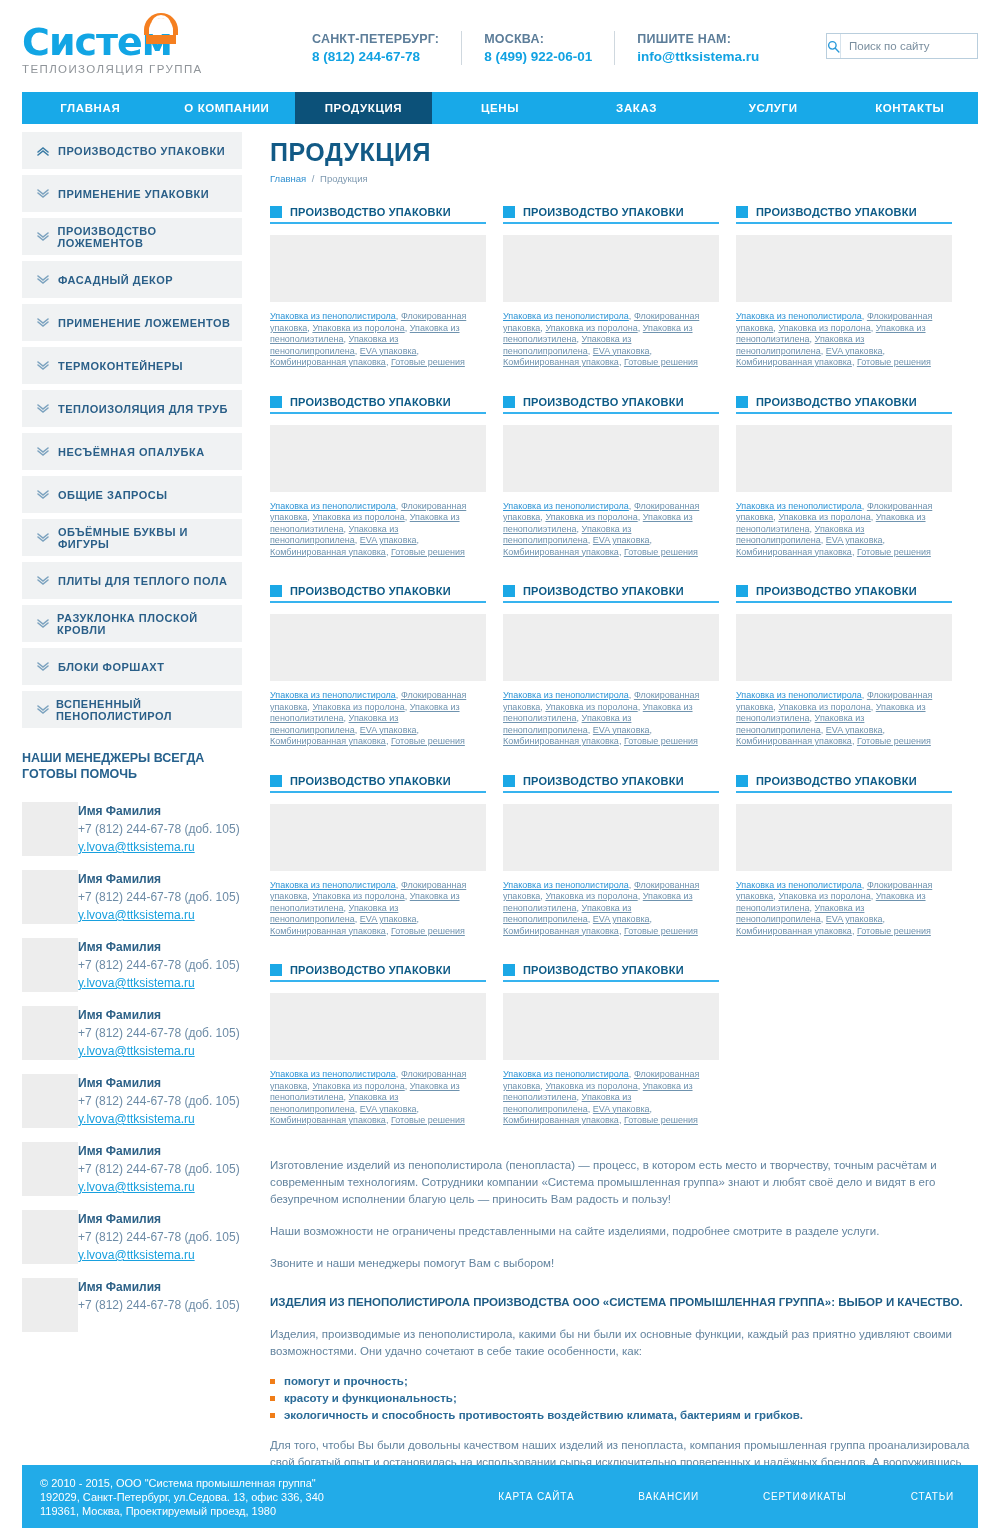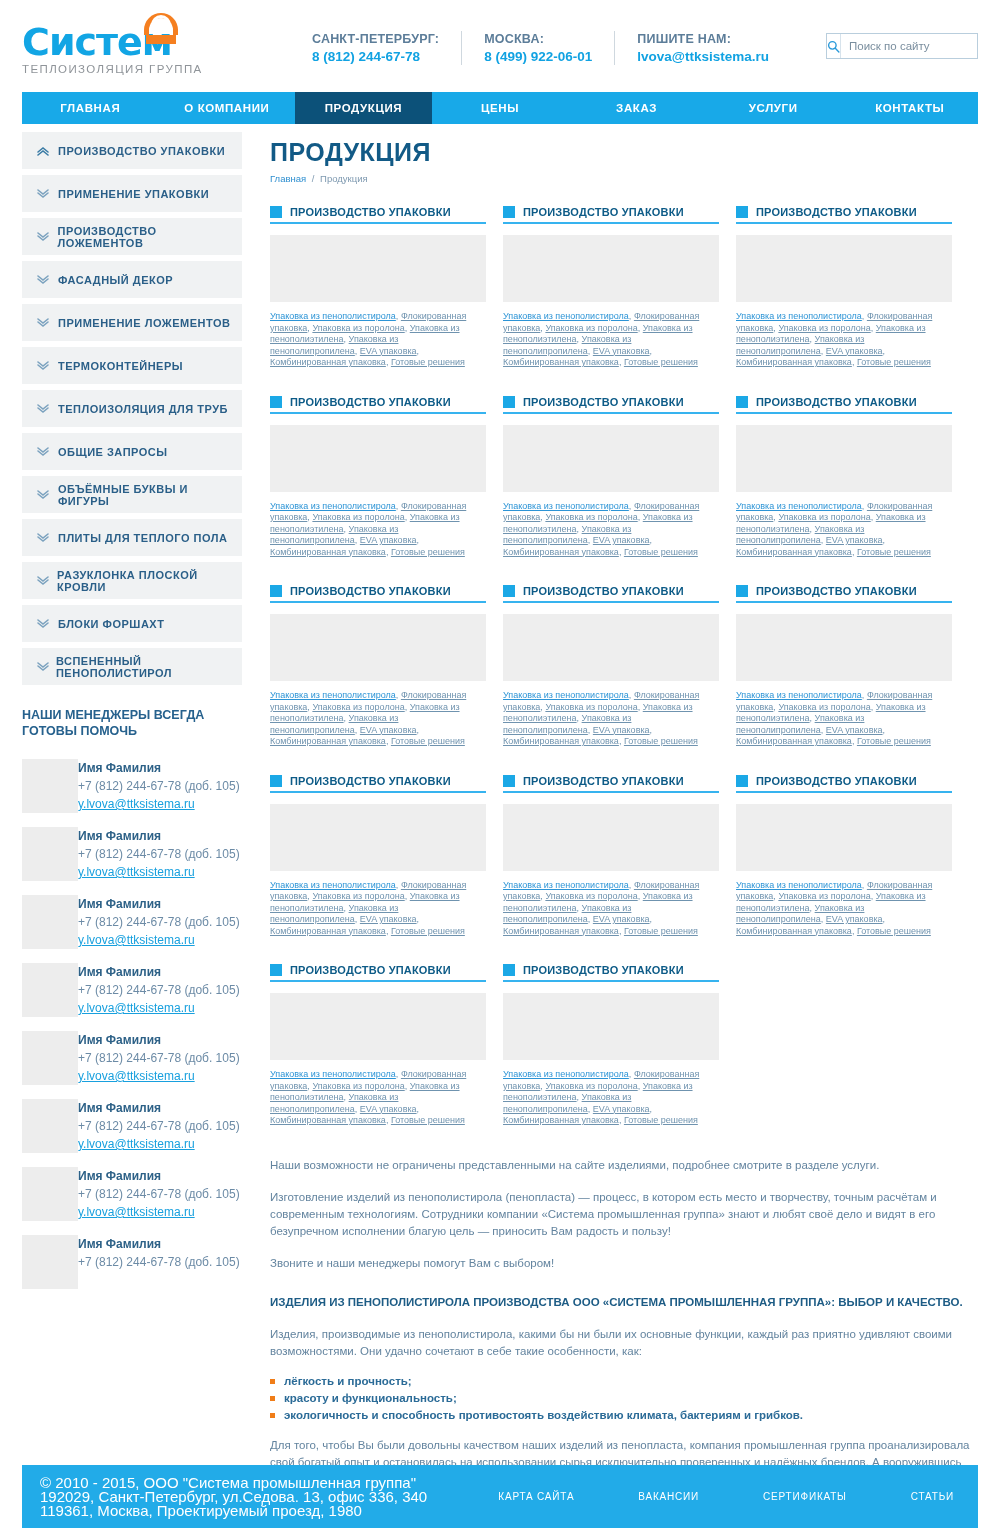--- a/index.html
+++ b/index.html
@@ -231,21 +231,21 @@
   }
 
   
   .footer {
     position: absolute; left: 22px; top: 1465px;
     width: 956px; height: 63px;
     background: #22abe8;
     display: flex; align-items: center;
     padding: 0 18px;
   }
-  .foot-addr { font-size: 15px; line-height: 14px; color: #ffffff; }
+  .foot-addr { font-size: 11px; line-height: 14px; color: #ffffff; }
   .foot-links { margin-left: auto; display: flex; align-items: center; padding-right: 6px; }
   .foot-links a {
     color: #ffffff; font-size: 10px; letter-spacing: .8px;
     text-transform: uppercase; text-decoration: none;
     margin-left: 64px; cursor: pointer; white-space: nowrap;
   }
 </style>
 </head>
 <body>
 
@@ -268,21 +268,21 @@
       <div class="contact-col">
         <div class="contact-label">САНКТ-ПЕТЕРБУРГ:</div>
         <div class="contact-value">8 (812) 244-67-78</div>
       </div>
       <div class="contact-col">
         <div class="contact-label">МОСКВА:</div>
         <div class="contact-value">8 (499) 922-06-01</div>
       </div>
       <div class="contact-col">
         <div class="contact-label">ПИШИТЕ НАМ:</div>
-        <div class="contact-value">lvova@ttksistema.ru</div>
+        <div class="contact-value">info@ttksistema.ru</div>
       </div>
     </div>
 
     <div class="search-box">
       <span class="search-icon-cell">
         <svg width="13" height="13" viewBox="0 0 16 16" fill="none" stroke="#2a9ada" stroke-width="1.7">
           <circle cx="6.6" cy="6.6" r="4.6"></circle>
           <line x1="10.2" y1="10.2" x2="14.6" y2="14.8" stroke-linecap="round"></line>
         </svg>
       </span>
@@ -382,20 +382,31 @@
             </div>
           </div>
           <div class="sb-group">
             <div class="sb-head">
               <span class="chev">
                 <svg width="14" height="10" viewBox="0 0 14 10" fill="none" stroke="#7ba2bf" stroke-width="1.6" stroke-linecap="round">
                   <polyline points="2,1 7,5 12,1"></polyline>
                   <polyline points="2,4 7,8 12,4"></polyline>
                 </svg>
               </span>
+              <span class="sb-title">НЕСЪЁМНАЯ ОПАЛУБКА</span>
+            </div>
+          </div>
+          <div class="sb-group">
+            <div class="sb-head">
+              <span class="chev">
+                <svg width="14" height="10" viewBox="0 0 14 10" fill="none" stroke="#7ba2bf" stroke-width="1.6" stroke-linecap="round">
+                  <polyline points="2,1 7,5 12,1"></polyline>
+                  <polyline points="2,4 7,8 12,4"></polyline>
+                </svg>
+              </span>
               <span class="sb-title">ОБЩИЕ ЗАПРОСЫ</span>
             </div>
           </div>
           <div class="sb-group">
             <div class="sb-head">
               <span class="chev">
                 <svg width="14" height="10" viewBox="0 0 14 10" fill="none" stroke="#7ba2bf" stroke-width="1.6" stroke-linecap="round">
                   <polyline points="2,1 7,5 12,1"></polyline>
                   <polyline points="2,4 7,8 12,4"></polyline>
                 </svg>
@@ -608,30 +619,30 @@
             <div class="card-head">
               <span class="card-square"></span>
               <span class="card-title">ПРОИЗВОДСТВО УПАКОВКИ</span>
             </div>
             <div class="card-img"></div>
             <div class="card-links"><a class="first">Упаковка из пенополистирола</a>, <a>Флокированная упаковка</a>, <a>Упаковка из поролона</a>, <a>Упаковка из пенополиэтилена</a>, <a>Упаковка из пенополипропилена</a>, <a>EVA упаковка</a>, <a>Комбинированная упаковка</a>, <a>Готовые решения</a></div>
           </div>
         </div>
 
       <div class="text-area">
+        <p>Изготовление изделий из пенополистирола (пенопласта) — процесс, в котором есть место и творчеству, точным расчётам и современным технологиям. Сотрудники компании «Система промышленная группа» знают и любят своё дело и видят в его безупречном исполнении благую цель — приносить Вам радость и пользу!</p>
         <p>Наши возможности не ограничены представленными на сайте изделиями, подробнее смотрите в разделе услуги.</p>
-        <p>Изготовление изделий из пенополистирола (пенопласта) — процесс, в котором есть место и творчеству, точным расчётам и современным технологиям. Сотрудники компании «Система промышленная группа» знают и любят своё дело и видят в его безупречном исполнении благую цель — приносить Вам радость и пользу!</p>
         <p>Звоните и наши менеджеры помогут Вам с выбором!</p>
 
         <h2>ИЗДЕЛИЯ ИЗ ПЕНОПОЛИСТИРОЛА ПРОИЗВОДСТВА ООО «СИСТЕМА ПРОМЫШЛЕННАЯ ГРУППА»: ВЫБОР И КАЧЕСТВО.</h2>
 
         <p>Изделия, производимые из пенополистирола, какими бы ни были их основные функции, каждый раз приятно удивляют своими возможностями. Они удачно сочетают в себе такие особенности, как:</p>
 
         <ul class="bullets">
-          <li>лёгкость и прочность;</li>
+          <li>помогут и прочность;</li>
           <li>красоту и функциональность;</li>
           <li>экологичность и способность противостоять воздействию климата, бактериям и грибков.</li>
         </ul>
 
         <p>Для того, чтобы Вы были довольны качеством наших изделий из пенопласта, компания промышленная группа проанализировала свой богатый опыт и остановилась на использовании сырья исключительно проверенных и надёжных брендов. А вооружившись передовыми технологиями, мы делаем свою работу точно и быстро. И потому чего бы Вы не пожелали Вы останетесь довольны профессионализмом наших специалистов. Обращайтесь мы готовы к любым Вашим заказам!</p>
       </div>
     </div>
   </div>
 
   <div class="footer">

